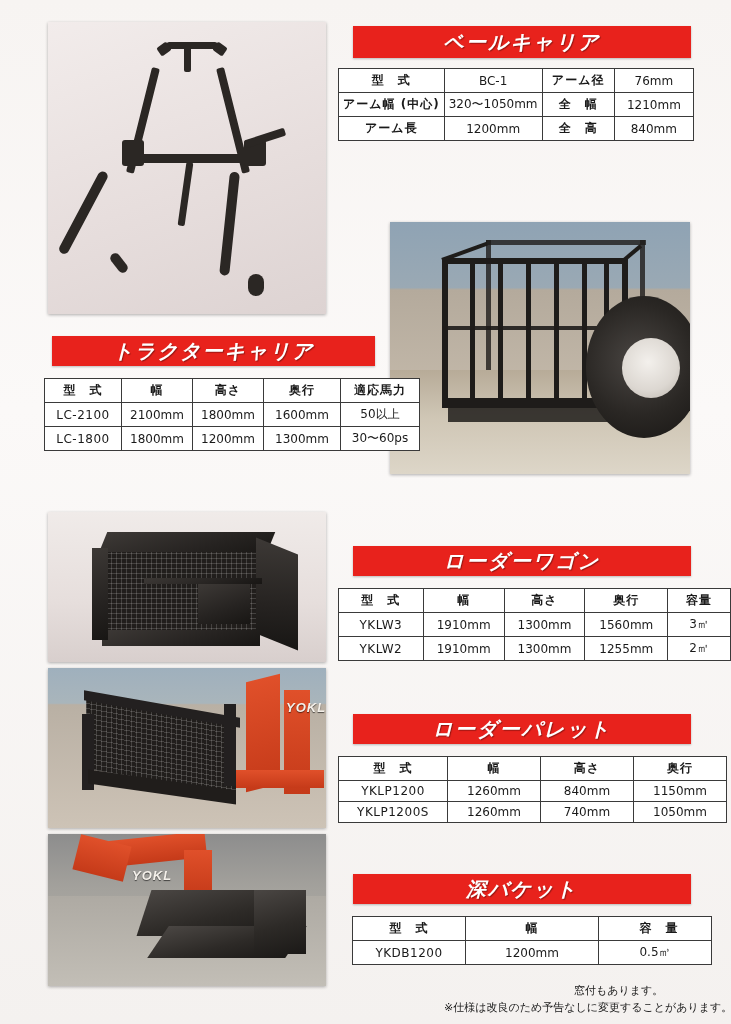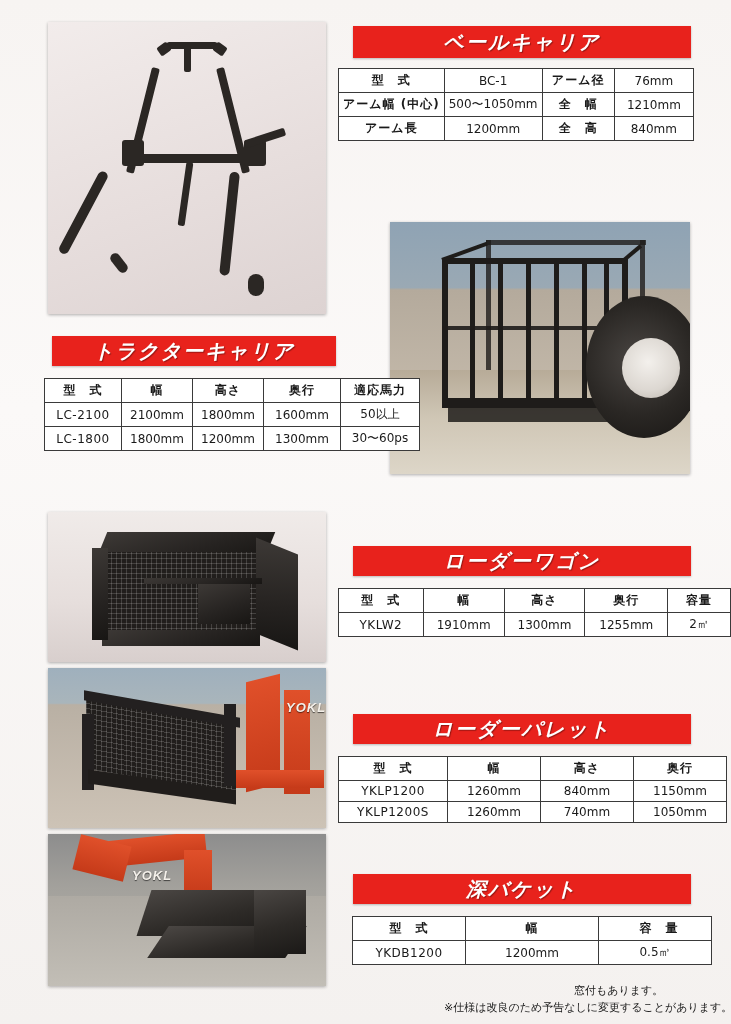--- a/index.html
+++ b/index.html
@@ -186,21 +186,21 @@
   <table class="spec-table" id="tbl-bale-carrier" style="left:338px; top:68px; width:356px;">
     <tbody>
         <tr>
       <td class="hd" style="width:92px;">型　式</td>
       <td style="width:88px;">BC-1</td>
       <td class="hd" style="width:80px;">アーム径</td>
       <td style="width:96px;">76mm</td>
     </tr>
     <tr>
       <td class="hd">アーム幅 (中心)</td>
-      <td>500〜1050mm</td>
+      <td>320〜1050mm</td>
       <td class="hd">全　幅</td>
       <td>1210mm</td>
     </tr>
     <tr>
       <td class="hd">アーム長</td>
       <td>1200mm</td>
       <td class="hd">全　高</td>
       <td>840mm</td>
     </tr>
   </tbody>
@@ -229,21 +229,21 @@
     <div class="cage-bar" style="left:250px; top:18px; width:5px; height:150px; opacity:0.8;"></div>
     <div class="cage-bar" style="left:52px; top:36px; width:48px; height:4px; transform:rotate(-20deg); transform-origin:left center;"></div>
     <div class="cage-bar" style="left:234px; top:36px; width:22px; height:4px; transform:rotate(-40deg); transform-origin:left center;"></div>
 
     <div class="cage-bar" style="left:52px; top:104px; width:186px; height:4px; opacity:0.9;"></div>
 
     <div class="tire" style="left:196px; top:74px; width:116px; height:142px;"></div>
     <div class="hub" style="left:232px; top:116px; width:58px; height:60px;"></div>
   </div>
 
-  <div class="banner" style="left:52px; top:336px; width:284px; height:30px;">
+  <div class="banner" style="left:52px; top:336px; width:323px; height:30px;">
     <span>トラクターキャリア</span>
   </div>
 
   <table class="spec-table" id="tbl-tractor-carrier" style="left:44px; top:378px;">
     <tbody>
         <tr>
       <td class="hd" style="width:68px;">型　式</td>
       <td class="hd" style="width:62px;">幅</td>
       <td class="hd" style="width:62px;">高さ</td>
       <td class="hd" style="width:68px;">奥行</td>
@@ -283,20 +283,27 @@
   <table class="spec-table" id="tbl-loader-wagon" style="left:338px; top:588px;">
     <tbody>
         <tr>
       <td class="hd" style="width:76px;">型　式</td>
       <td class="hd" style="width:72px;">幅</td>
       <td class="hd" style="width:72px;">高さ</td>
       <td class="hd" style="width:74px;">奥行</td>
       <td class="hd" style="width:54px;">容量</td>
     </tr>
     <tr>
+      <td class="model">YKLW3</td>
+      <td>1910mm</td>
+      <td>1300mm</td>
+      <td>1560mm</td>
+      <td>3㎥</td>
+    </tr>
+    <tr>
       <td class="model">YKLW2</td>
       <td>1910mm</td>
       <td>1300mm</td>
       <td>1255mm</td>
       <td>2㎥</td>
     </tr>
   </tbody>
     </table>
 
   <div class="photo" id="photo-pallet" style="left:48px; top:668px; width:278px; height:160px;">

